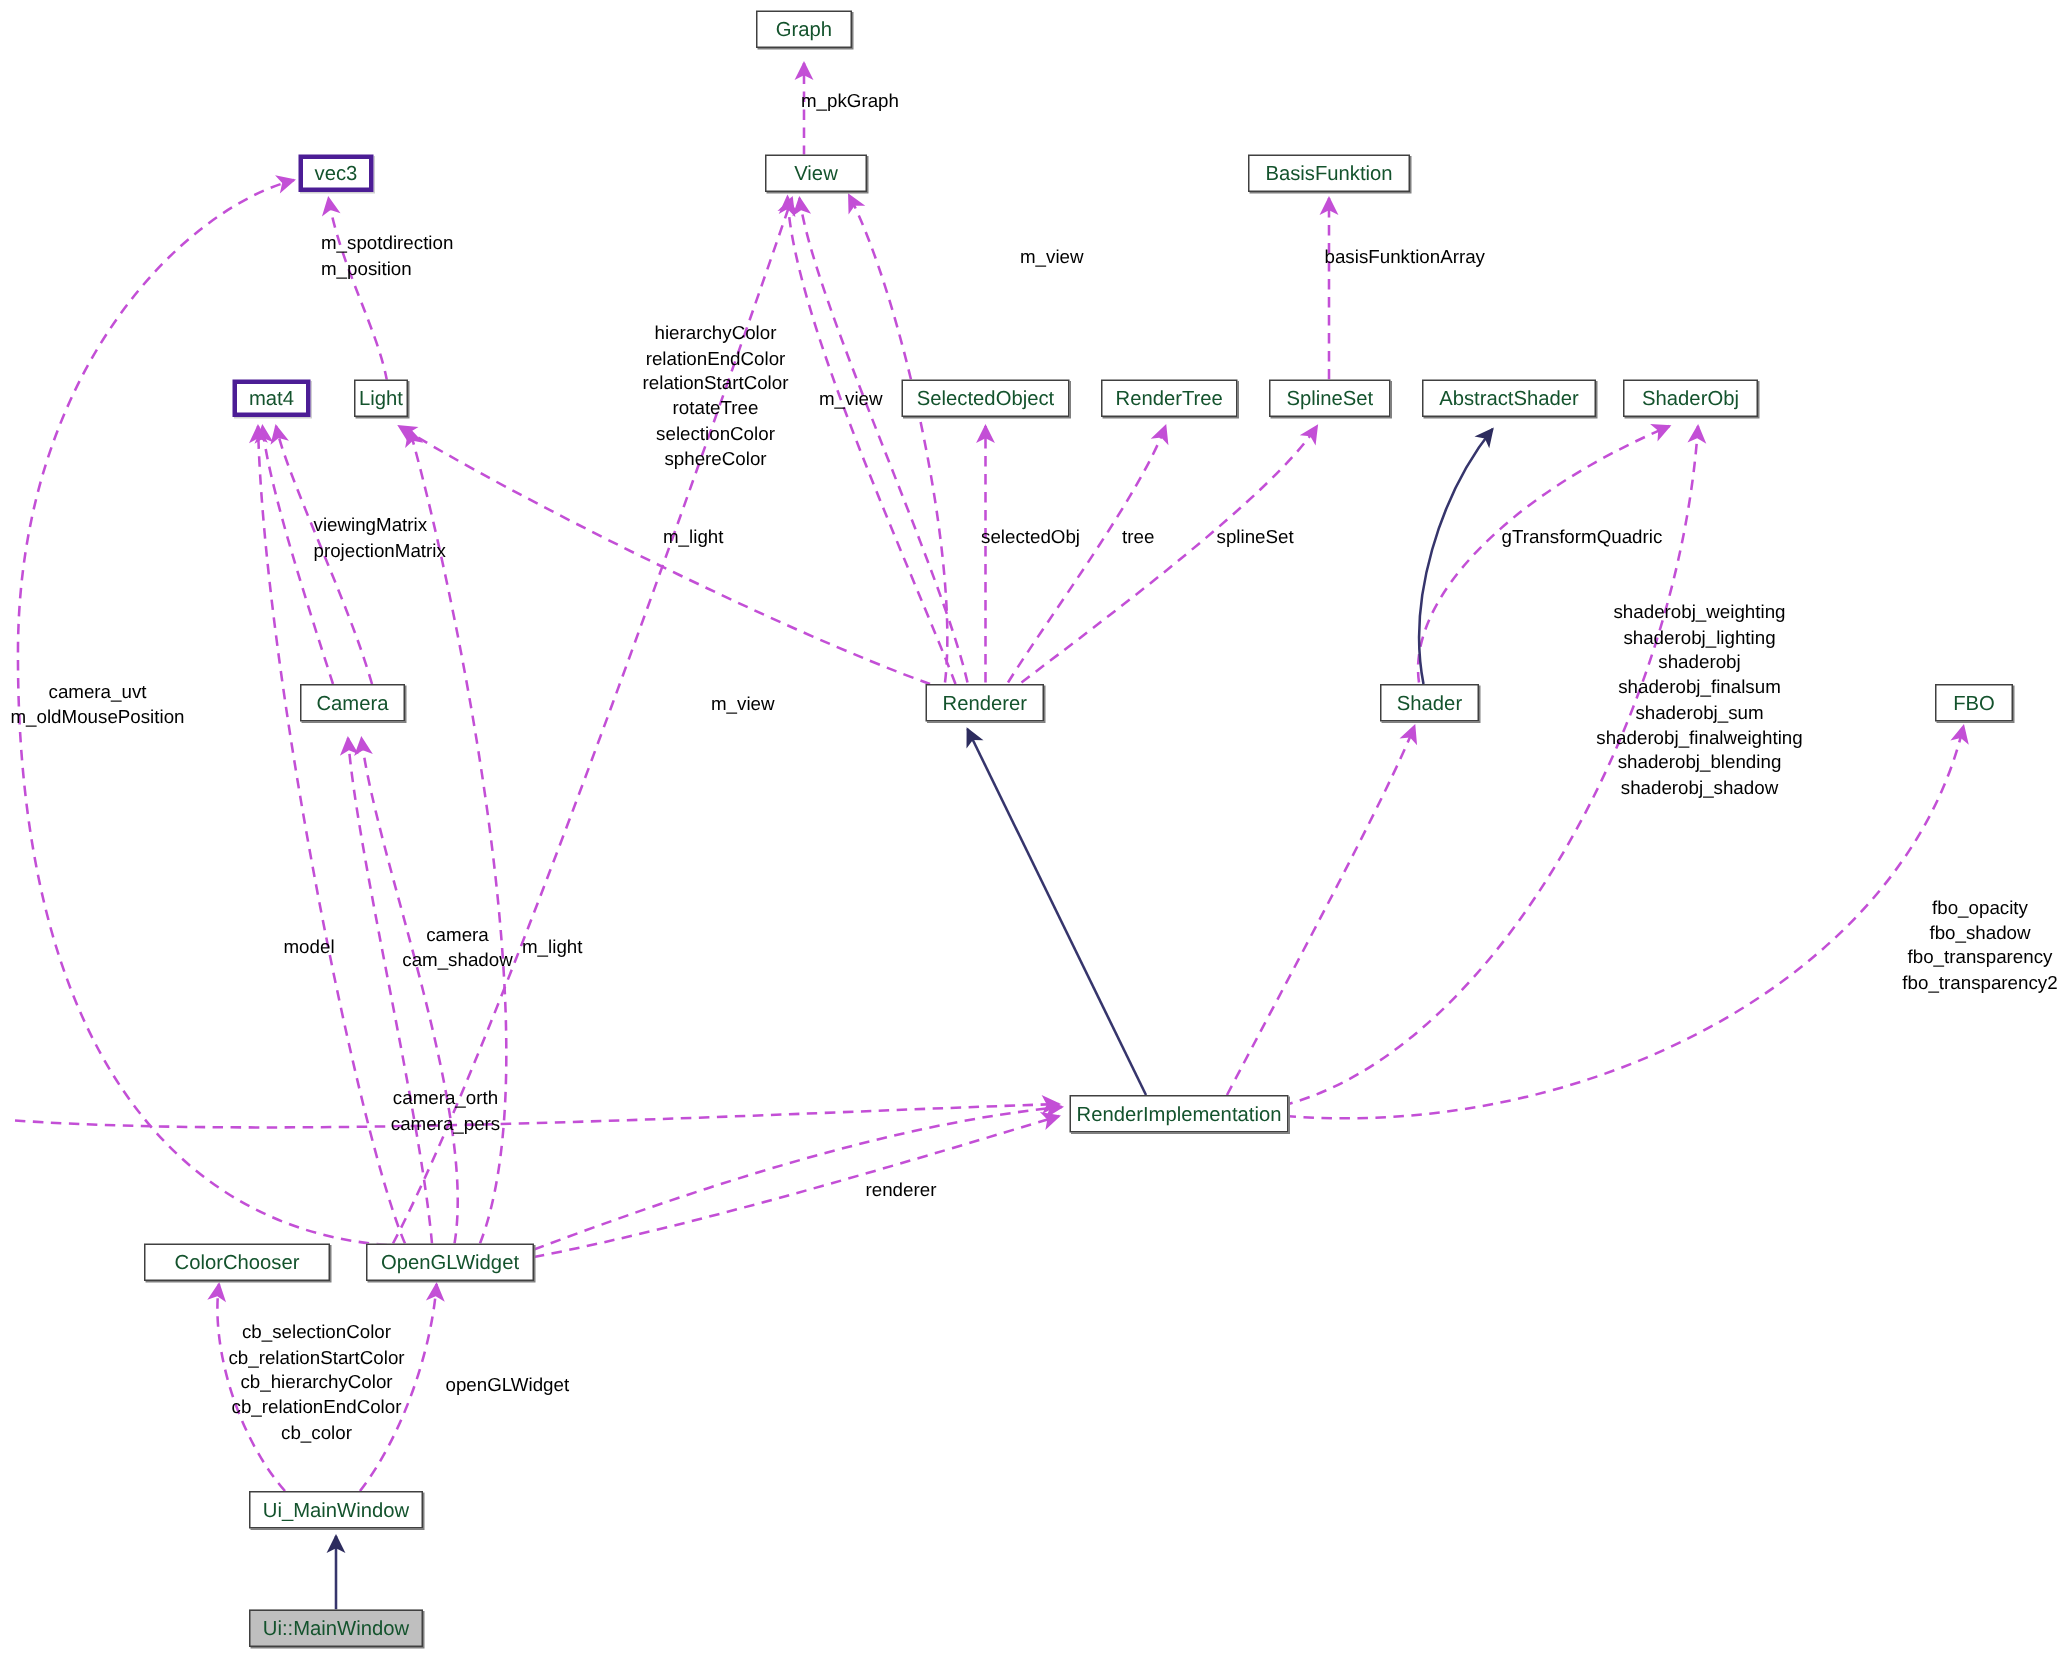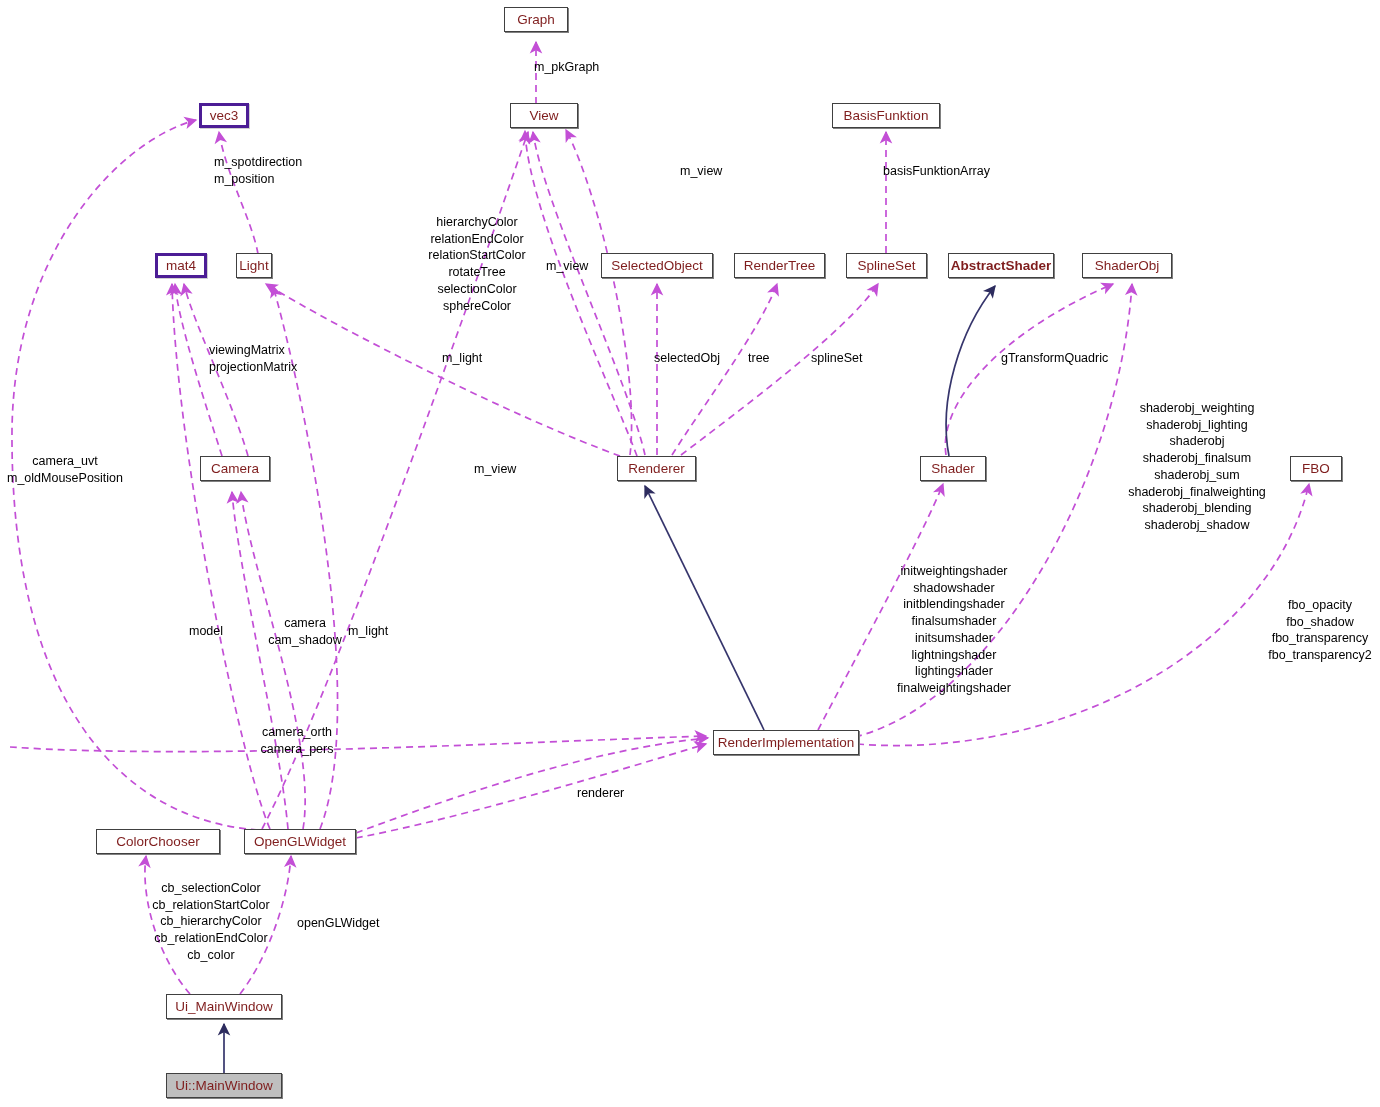--- a/index.html
+++ b/index.html
@@ -23,21 +23,21 @@
     height: 1107px;
     pointer-events: none;
   }
   .node {
     position: absolute;
     box-sizing: border-box;
     background: #ffffff;
     border: 1px solid #404040;
     font-size: 13.5px;
     line-height: 1;
-    color: #7f1d1d;
+    color: #14532d;
     display: flex;
     align-items: center;
     justify-content: center;
     white-space: nowrap;
     height: 25px;
     z-index: 5;
     box-shadow: 1px 1px 0 0 #808080;
   }
   .node.grayborder {
     border: 3px solid #4c1d95;
@@ -161,21 +161,21 @@
   </div>
   <div class="node" style="left:601px; top:253px; width:112px;">
     <span>SelectedObject</span>
   </div>
   <div class="node" style="left:734px; top:253px; width:91px;">
     <span>RenderTree</span>
   </div>
   <div class="node" style="left:846px; top:253px; width:81px;">
     <span>SplineSet</span>
   </div>
-  <div class="node" style="left:948px; top:253px; width:106px;font-weight:bold;">
+  <div class="node" style="left:948px; top:253px; width:116px;">
     <span>AbstractShader</span>
   </div>
   <div class="node" style="left:1082px; top:253px; width:90px;">
     <span>ShaderObj</span>
   </div>
   <div class="node" style="left:200px; top:456px; width:70px;">
     <span>Camera</span>
   </div>
   <div class="node" style="left:617px; top:456px; width:79px;">
     <span>Renderer</span>
@@ -207,24 +207,23 @@
   <div class="edge-label left" style="left:680px;  top:163px;">m_view</div>
   <div class="edge-label left" style="left:883px; top:163px;">basisFunktionArray</div>
   <div class="edge-label center" style="left:477px;  top:214px;">hierarchyColor<br>relationEndColor<br>relationStartColor<br>rotateTree<br>selectionColor<br>sphereColor</div>
   <div class="edge-label left" style="left:546px;  top:258px;">m_view</div>
   <div class="edge-label left" style="left:209px;  top:342px;">viewingMatrix<br>projectionMatrix</div>
   <div class="edge-label left" style="left:442px;  top:350px;">m_light</div>
   <div class="edge-label left" style="left:654px;  top:350px;">selectedObj</div>
   <div class="edge-label left" style="left:748px;  top:350px;">tree</div>
   <div class="edge-label left" style="left:811px;  top:350px;">splineSet</div>
   <div class="edge-label left" style="left:1001px; top:350px;">gTransformQuadric</div>
-  <div class="edge-label center" style="left:1197px; top:400px;">shaderobj_weighting<br>shaderobj_lighting<br>shaderobj<br>shaderobj_finalsum<br>shaderobj_sum<br>shaderobj_finalweighting<br>shaderobj_blending<br>shaderobj_shadow</div>
+  <div class="edge-label center" style="left:1133px; top:400px;">shaderobj_weighting<br>shaderobj_lighting<br>shaderobj<br>shaderobj_finalsum<br>shaderobj_sum<br>shaderobj_finalweighting<br>shaderobj_blending<br>shaderobj_shadow</div>
   <div class="edge-label center" style="left:65px;   top:453px;">camera_uvt<br>m_oldMousePosition</div>
   <div class="edge-label left" style="left:474px;  top:461px;">m_view</div>
-  <div class="edge-label center" style="left:954px;  top:563px;">initweightingshader<br>shadowshader<br>initblendingshader<br>finalsumshader<br>initsumshader<br>lightningshader<br>lightingshader<br>finalweightingshader</div>
   <div class="edge-label center" style="left:1320px; top:597px;">fbo_opacity<br>fbo_shadow<br>fbo_transparency<br>fbo_transparency2</div>
   <div class="edge-label left" style="left:189px;  top:623px;">model</div>
   <div class="edge-label center" style="left:305px;  top:615px;">camera<br>cam_shadow</div>
   <div class="edge-label left" style="left:348px;  top:623px;">m_light</div>
   <div class="edge-label center" style="left:297px;  top:724px;">camera_orth<br>camera_pers</div>
   <div class="edge-label left" style="left:577px;  top:785px;">renderer</div>
   <div class="edge-label center" style="left:211px;  top:880px;">cb_selectionColor<br>cb_relationStartColor<br>cb_hierarchyColor<br>cb_relationEndColor<br>cb_color</div>
   <div class="edge-label left" style="left:297px;  top:915px;">openGLWidget</div>
 
 </div>

